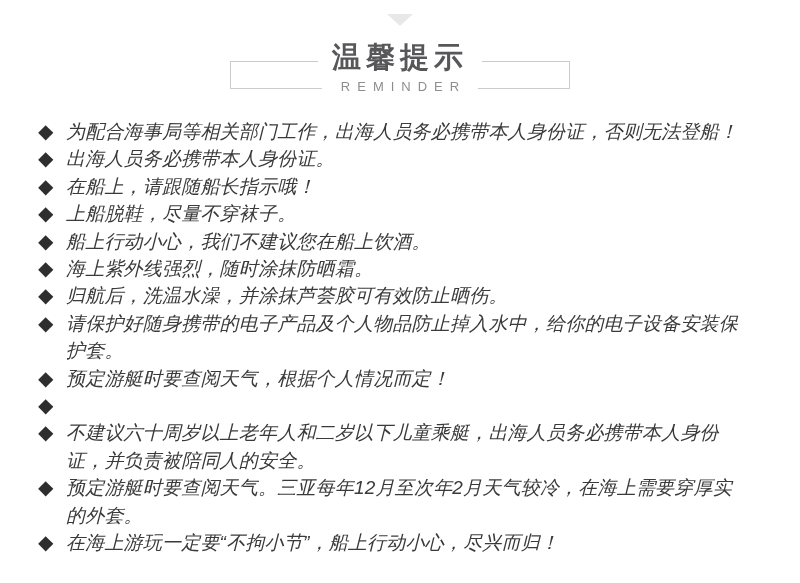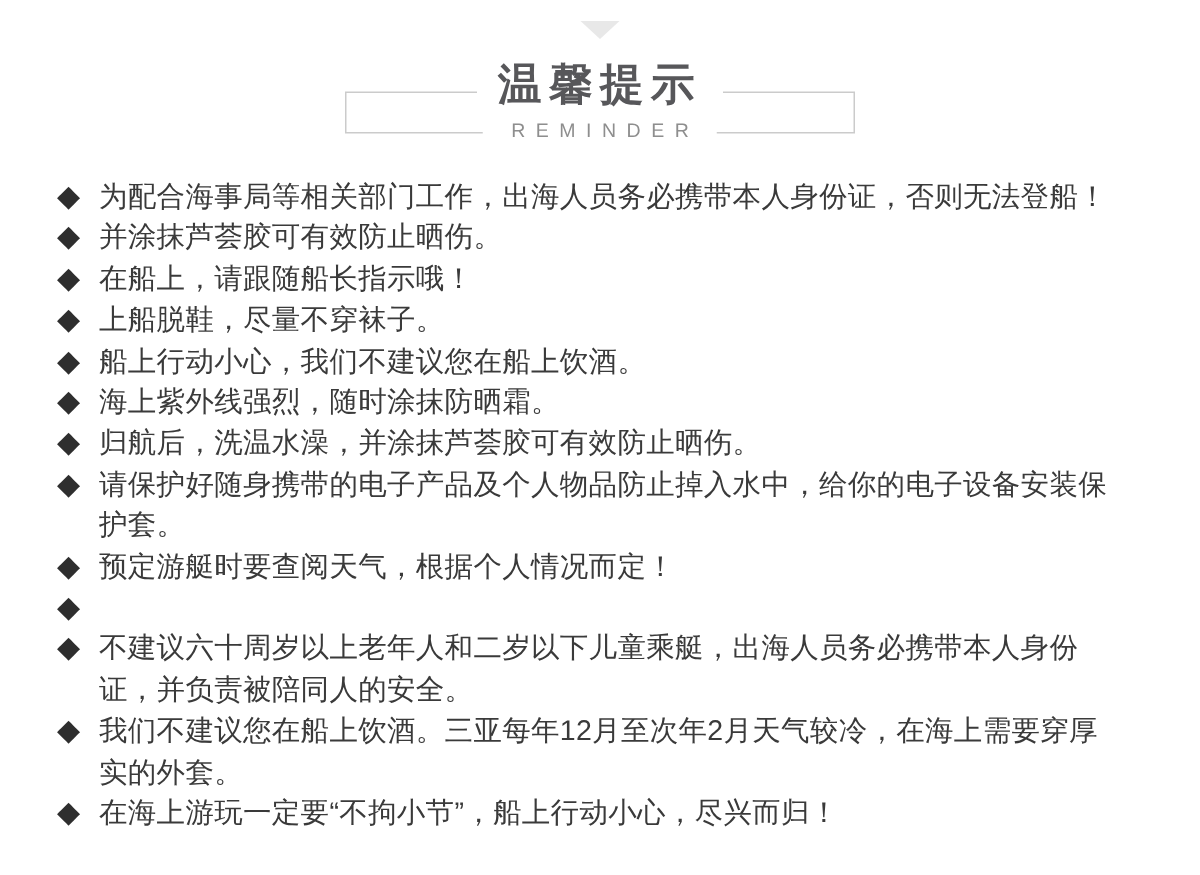--- a/index.html
+++ b/index.html
@@ -87,40 +87,41 @@
     flex: 0 0 28px;
     width: 28px;
     font-size: 20px;
     line-height: 27.4px;
     color: #2e2e2e;
   }
   .notice-text {
     display: block;
     width: 672px;
     letter-spacing: 0.2px;
+    font-style: italic;
   }
 </style>
 </head>
 <body>
 
 <header class="reminder-header">
   <span class="triangle-down"></span>
   <div class="header-box"></div>
   <div class="header-title">温馨提示</div>
   <div class="header-subtitle">REMINDER</div>
 </header>
 
 <ul class="notice-list">
   <li class="notice-item">
     <span class="bullet">◆</span>
     <span class="notice-text">为配合海事局等相关部门工作，出海人员务必携带本人身份证，否则无法登船！</span>
   </li>
   <li class="notice-item">
     <span class="bullet">◆</span>
-    <span class="notice-text">并涂抹芦荟胶可有效防止晒伤。</span>
+    <span class="notice-text">出海人员务必携带本人身份证。</span>
   </li>
   <li class="notice-item">
     <span class="bullet">◆</span>
     <span class="notice-text">在船上，请跟随船长指示哦！</span>
   </li>
   <li class="notice-item">
     <span class="bullet">◆</span>
     <span class="notice-text">上船脱鞋，尽量不穿袜子。</span>
   </li>
   <li class="notice-item">
@@ -145,19 +146,19 @@
   </li>
   <li class="notice-item">
     <span class="bullet">◆</span>
   </li>
   <li class="notice-item">
     <span class="bullet">◆</span>
     <span class="notice-text">不建议六十周岁以上老年人和二岁以下儿童乘艇，出海人员务必携带本人身份证，并负责被陪同人的安全。</span>
   </li>
   <li class="notice-item">
     <span class="bullet">◆</span>
-    <span class="notice-text">我们不建议您在船上饮酒。三亚每年12月至次年2月天气较冷，在海上需要穿厚实的外套。</span>
+    <span class="notice-text">预定游艇时要查阅天气。三亚每年12月至次年2月天气较冷，在海上需要穿厚实的外套。</span>
   </li>
   <li class="notice-item">
     <span class="bullet">◆</span>
     <span class="notice-text">在海上游玩一定要“不拘小节”，船上行动小心，尽兴而归！</span>
   </li>
 </ul>
 
 </body></html>

